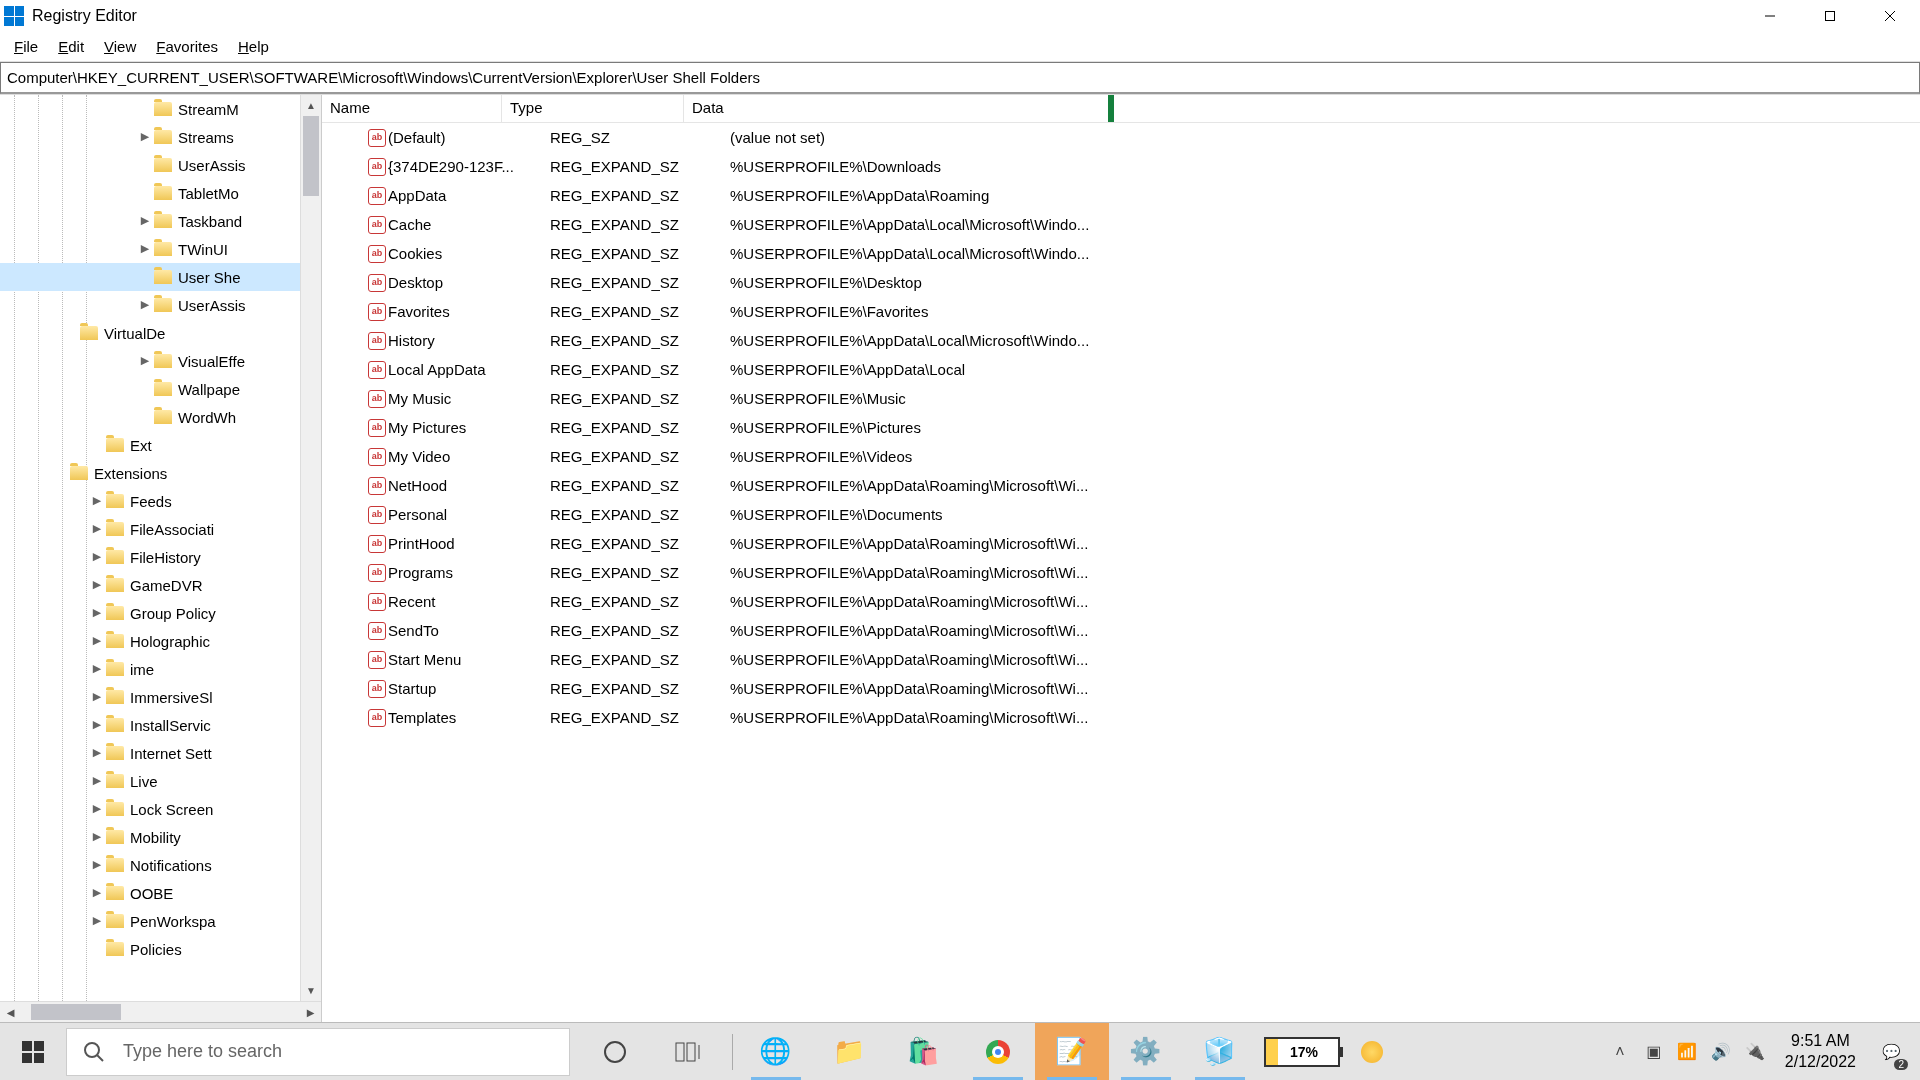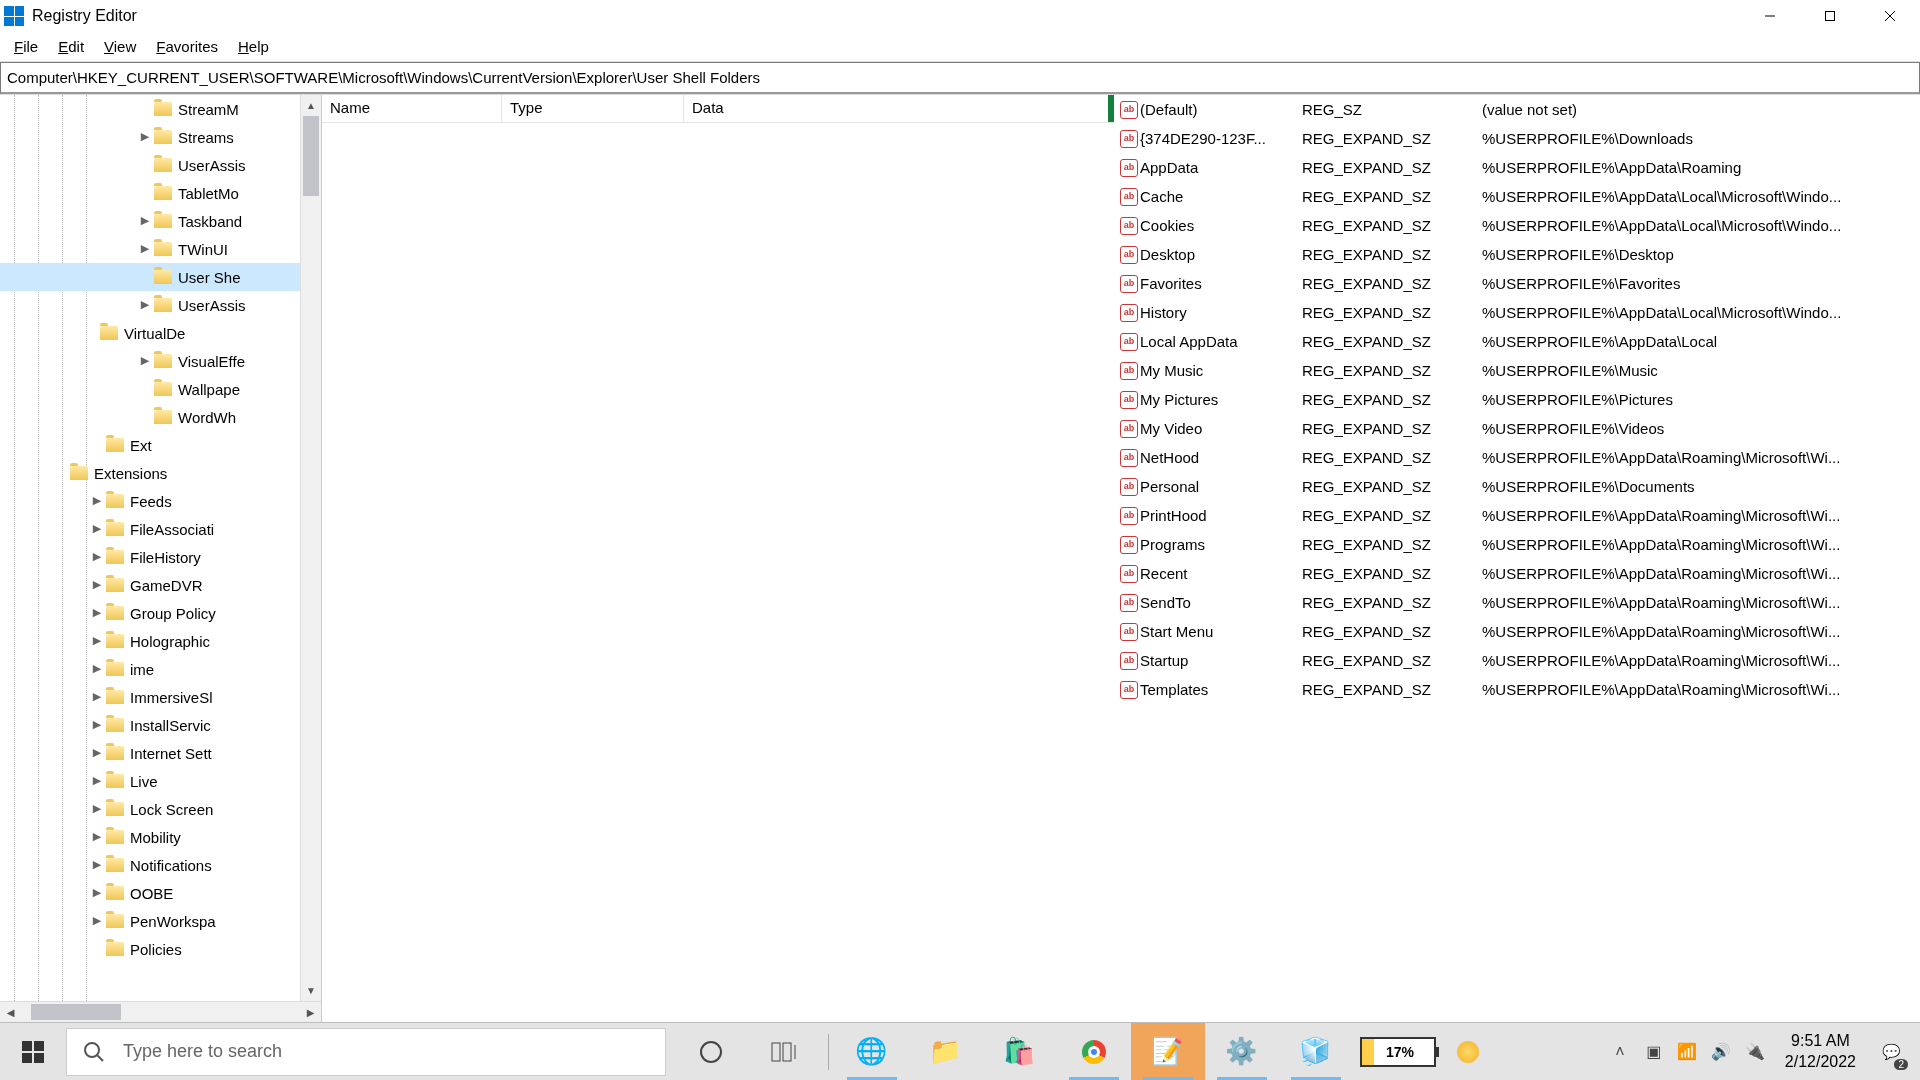--- a/index.html
+++ b/index.html
@@ -31,40 +31,40 @@
 .tree-lines { position: absolute; left: 0; top: 0; bottom: 0; pointer-events: none; }
 .tree-lines div { position: absolute; top: 0; bottom: 0; width: 1px; border-left: 1px dotted #bbb; }
 .vscroll { position: absolute; right: 0; top: 0; bottom: 0; width: 21px; background: #f0f0f0; border-left: 1px solid #ddd; }
 .vscroll .arrow { height: 21px; display: flex; align-items: center; justify-content: center; font-size: 10px; color: #555; cursor: pointer; }
 .vscroll .thumb { position: absolute; left: 2px; right: 2px; background: #c2c3c9; border-radius: 0; cursor: pointer; }
 .hscroll { height: 21px; background: #f0f0f0; border-top: 1px solid #ddd; display: flex; align-items: center; }
 .hscroll .arrow { width: 21px; height: 21px; display: flex; align-items: center; justify-content: center; font-size: 10px; color: #555; cursor: pointer; }
 .hscroll .track { flex: 1; height: 100%; position: relative; }
 .hscroll .thumb { position: absolute; top: 2px; bottom: 2px; background: #c2c3c9; cursor: pointer; }
 
-.listpanel { flex: 1; display: flex; flex-direction: row; }
+.listpanel { flex: 1; display: flex; flex-direction: column; }
 .listhead { display: flex; height: 28px; border-bottom: 1px solid #e5e5e5; }
 .col { padding: 4px 8px; border-right: 1px solid #e5e5e5; font-size: 15px; overflow: hidden; white-space: nowrap; cursor: pointer; }
 .col-name { width: 180px; }
 .col-type { width: 182px; }
 .col-data { width: 430px; border-right: 6px solid #15803d; }
-.listbody { flex: 1; overflow: hidden; }
+.listbody { flex: 1; overflow: hidden; margin-left: 40px; }
 .row { display: flex; height: 29px; align-items: center; cursor: pointer; }
 .cell { padding: 0 2px 0 2px; font-size: 15px; overflow: hidden; white-space: nowrap; text-overflow: ellipsis; display:flex; align-items:center; }
 .cell-name { width: 180px; padding-left: 6px; }
 .cell-type { width: 182px; padding-left: 8px; }
 .cell-data { width: 430px; padding-left: 6px; }
 .reg-icon { width: 18px; height: 18px; margin-right: 2px; display: inline-flex; align-items: center; justify-content: center; background: #fff; border: 1px solid #c83737; border-radius: 3px; font-size: 9px; font-weight: bold; color: #c83737; flex-shrink: 0; font-family: Arial; line-height:1; }
 .reg-icon::after{ content:"ab"; }
 
 .taskbar { position: fixed; bottom: 0; left: 0; right: 0; height: 58px; background: #e4e4e4; border-top: 1px solid #bbb; display: flex; align-items: center; }
 .start { width: 66px; height: 100%; display: flex; align-items: center; justify-content: center; cursor: pointer; }
 .winlogo { width: 22px; height: 22px; display: grid; grid-template: 1fr 1fr / 1fr 1fr; gap: 2px; }
 .winlogo span { background: #333; }
-.searchbox { width: 600px; height: 48px; background: #fff; border: 1px solid #ccc; display: flex; align-items: center; padding: 16px 16px; color: #666; font-size: 18px; gap: 18px; }
+.searchbox { width: 504px; height: 48px; background: #fff; border: 1px solid #ccc; display: flex; align-items: center; padding: 16px 16px; color: #666; font-size: 18px; gap: 18px; }
 .task-icons { display:flex; align-items:center; height:100%; margin-left: 8px; }
 .tbtn { width: 74px; height: 100%; display: flex; align-items: center; justify-content: center; cursor: pointer; position:relative; font-size:26px; }
 .tbtn.active::after { content:''; position:absolute; bottom:0; left:12px; right:12px; height:3px; background:#76b9ed; }
 .tbtn.orange { background: #f0a55a; }
 .tray { margin-left: auto; display: flex; align-items: center; height: 100%; gap: 4px; padding-right: 6px;}
 .tray-icon { width: 30px; height: 100%; display: flex; align-items: center; justify-content: center; font-size: 16px; cursor: pointer; color:#444; }
 .battery { width: 76px; height: 30px; border: 2px solid #333; display: flex; align-items: center; justify-content: center; font-size: 14px; font-weight: 600; position: relative; background: linear-gradient(90deg, #ffd04c 0%, #ffd04c 17%, #fff 17%); padding-left:4px;}
 .battery::after { content:''; position:absolute; right:-5px; top:8px; width:3px; height:10px; background:#333; }
 .clock { text-align: center; font-size: 16px; line-height: 1.3; padding: 0 10px; cursor:pointer; }
 .action-center { width: 44px; height:100%; display:flex; align-items:center; justify-content:center; position:relative; cursor:pointer;}
@@ -150,21 +150,21 @@
           </div>
           <div class="node selected" style="padding-left: 154px; position: relative;">
             <span class="folder-icon"></span>
             <span class="node-label">User She</span>
           </div>
           <div class="node" style="padding-left: 154px; position: relative;">
             <span class="expander" style="position: absolute; left: 137px;">▶</span>
             <span class="folder-icon"></span>
             <span class="node-label">UserAssis</span>
           </div>
-          <div class="node" style="padding-left: 100px; position: relative;">
+          <div class="node" style="padding-left: 80px; position: relative;">
             <span class="folder-icon"></span>
             <span class="node-label">VirtualDe</span>
           </div>
           <div class="node" style="padding-left: 154px; position: relative;">
             <span class="expander" style="position: absolute; left: 137px;">▶</span>
             <span class="folder-icon"></span>
             <span class="node-label">VisualEffe</span>
           </div>
           <div class="node" style="padding-left: 154px; position: relative;">
             <span class="folder-icon"></span>

